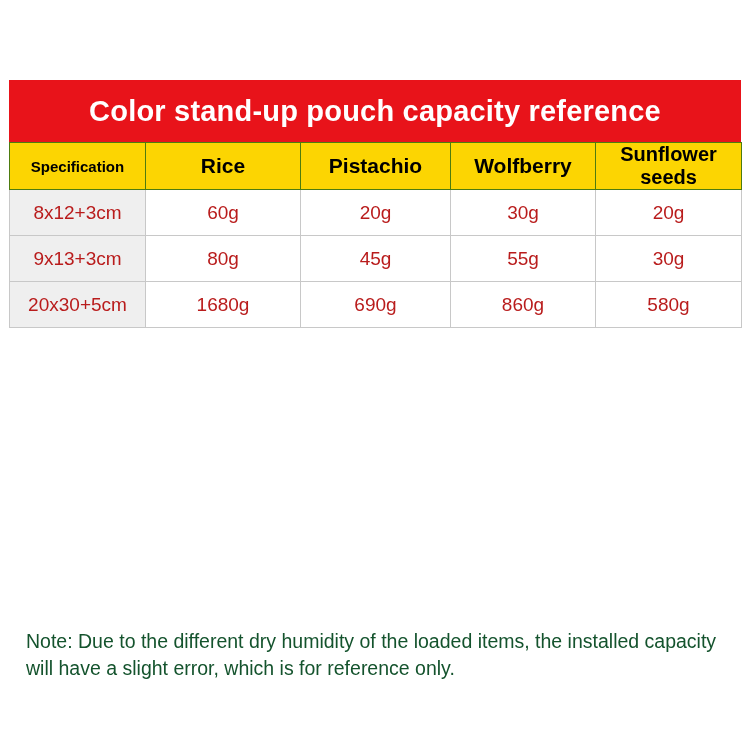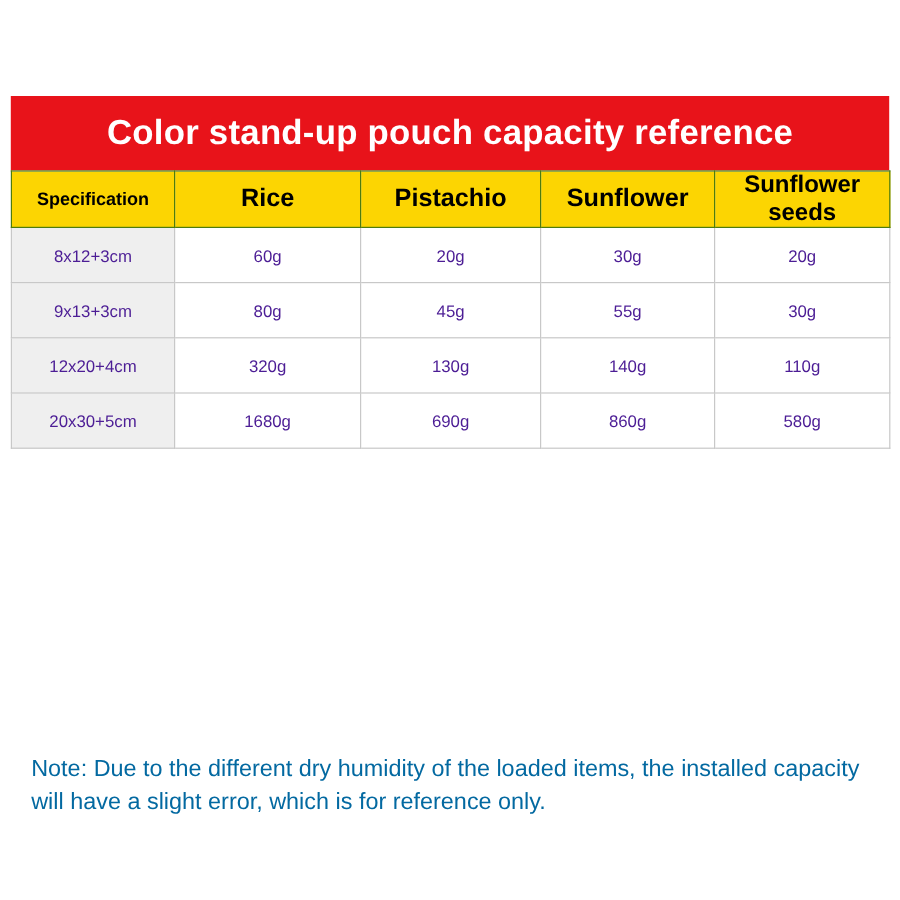--- a/index.html
+++ b/index.html
@@ -43,22 +43,22 @@
   
   table.capacity-table {
     border-collapse: collapse;
     width: 732px;
     table-layout: fixed;
   }
   table.capacity-table td {
     border: 1px solid #c8c8c8;
     text-align: center;
     vertical-align: middle;
-    color: #4c1d95;
-    font-size: 14px;
+    color: #b91c1c;
+    font-size: 19px;
     height: 45px;
     padding: 0;
   }
   
   col.c0 { width: 136px; }
   col.c1 { width: 155px; }
   col.c2 { width: 150px; }
   col.c3 { width: 145px; }
   col.c4 { width: 146px; }
 
@@ -89,21 +89,21 @@
   td.value-cell {
     background: #ffffff;
     color: #8a8a8a;
   }
   
   .note {
     position: absolute;
     left: 26px;
     top: 628px;
     width: 700px;
-    color: #0369a1;
+    color: #14532d;
     font-size: 19.5px;
     line-height: 27px;
   }
 </style>
 </head>
 <body>
 
 <div class="page">
 
   <div class="sheet">
@@ -118,46 +118,39 @@
           <col class="c1">
           <col class="c2">
           <col class="c3">
           <col class="c4">
       </colgroup>
       <tbody>
         <tr class="header-row">
           <td class="spec-head">Specification</td>
           <td class="cat-head">Rice</td>
           <td class="cat-head">Pistachio</td>
-          <td class="cat-head">Sunflower</td>
+          <td class="cat-head">Wolfberry</td>
           <td class="cat-head small">Sunflower seeds</td>
         </tr>
 
         <tr>
           <td class="spec-cell">8x12+3cm</td>
           <td class="value-cell">60g</td>
           <td class="value-cell">20g</td>
           <td class="value-cell">30g</td>
           <td class="value-cell">20g</td>
         </tr>
         <tr>
           <td class="spec-cell">9x13+3cm</td>
           <td class="value-cell">80g</td>
           <td class="value-cell">45g</td>
           <td class="value-cell">55g</td>
           <td class="value-cell">30g</td>
         </tr>
         <tr>
-          <td class="spec-cell">12x20+4cm</td>
-          <td class="value-cell">320g</td>
-          <td class="value-cell">130g</td>
-          <td class="value-cell">140g</td>
-          <td class="value-cell">110g</td>
-        </tr>
-        <tr>
           <td class="spec-cell">20x30+5cm</td>
           <td class="value-cell">1680g</td>
           <td class="value-cell">690g</td>
           <td class="value-cell">860g</td>
           <td class="value-cell">580g</td>
         </tr>
       </tbody>
     </table>
   </div>
 

